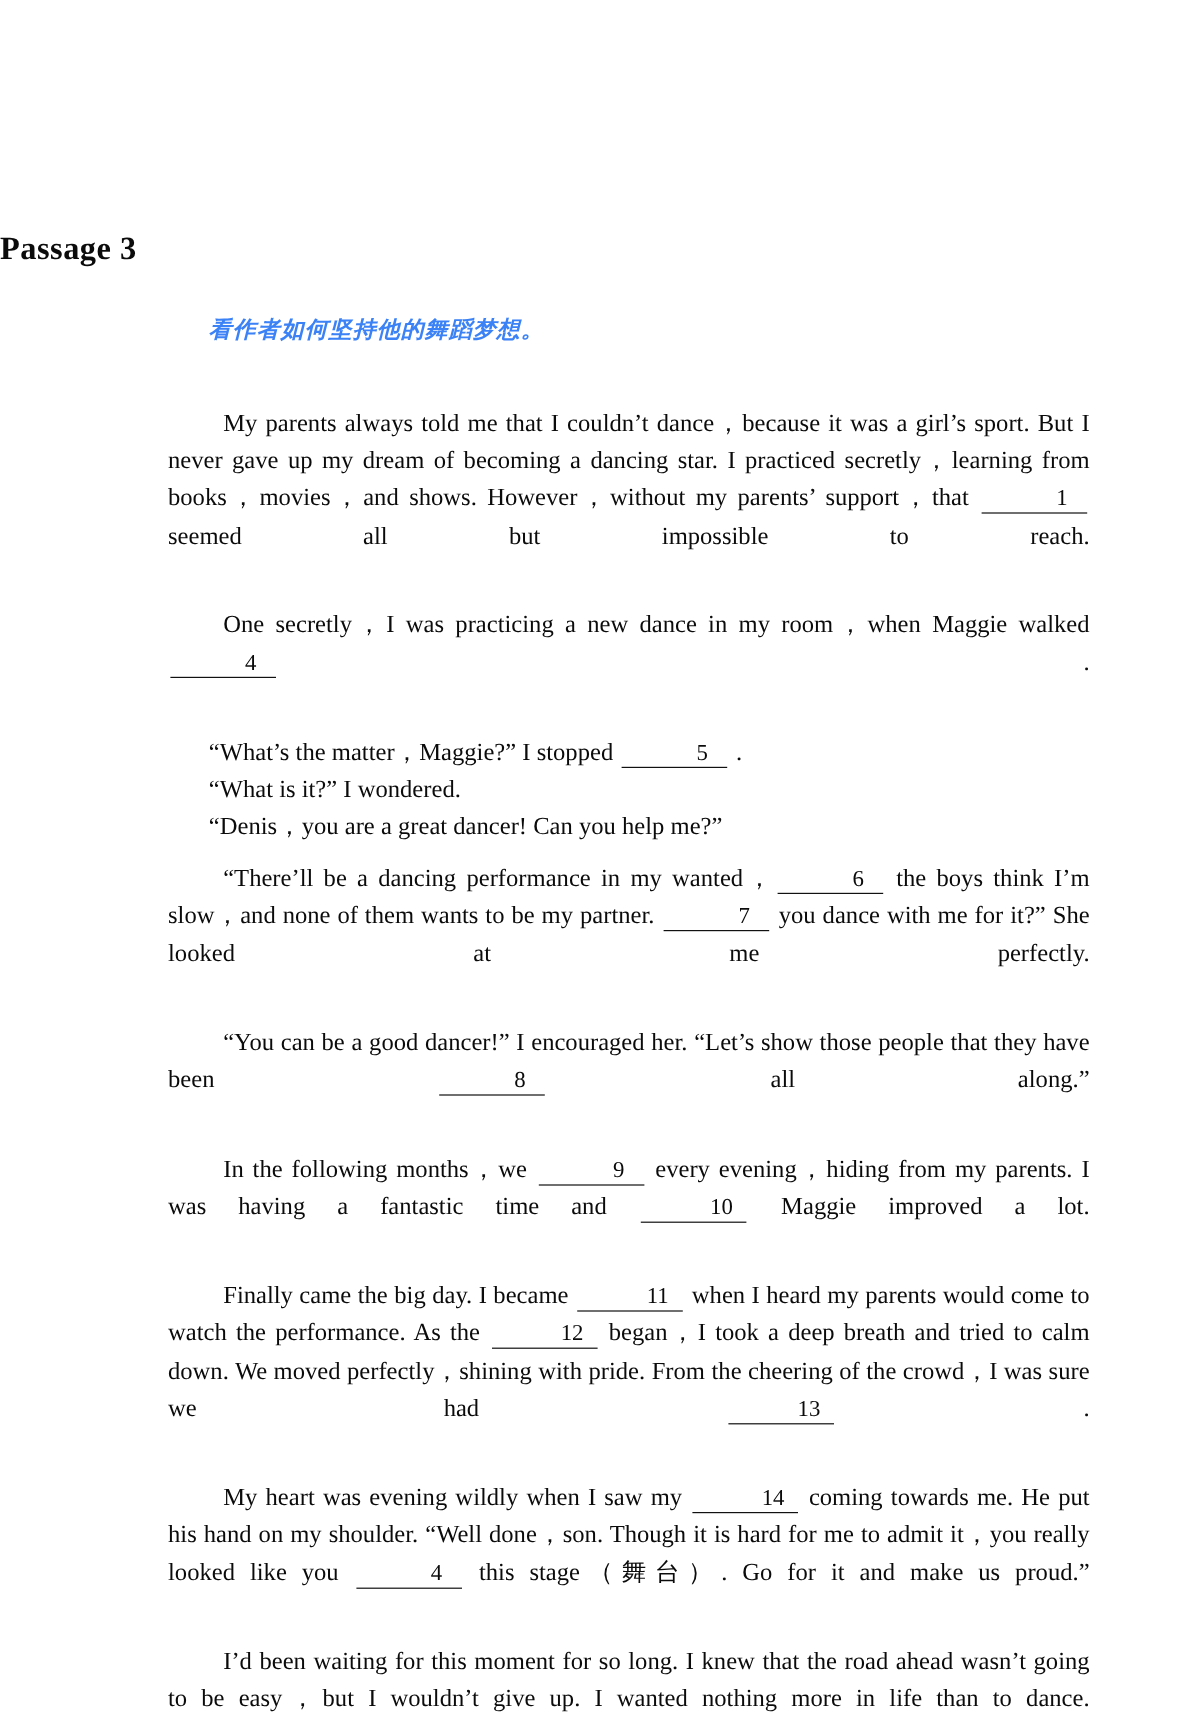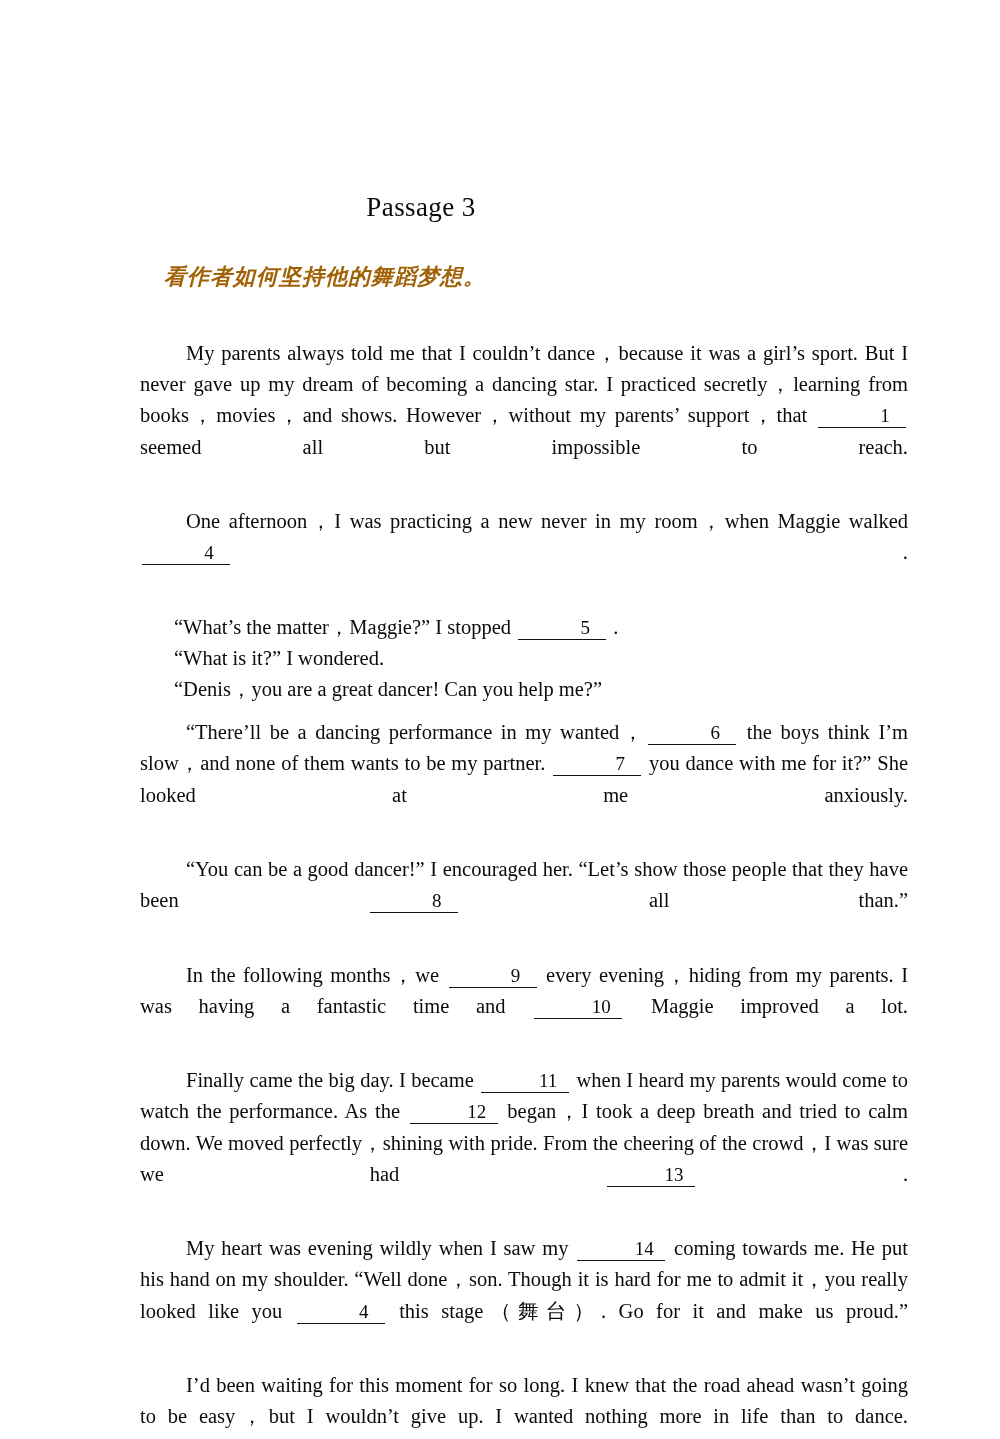--- a/index.html
+++ b/index.html
@@ -24,38 +24,37 @@
     height: 1439px;
     background: #ffffff;
   }
 
   
   .passage-title {
     position: absolute;
     left: 0;
     top: 192px;
     width: 842px;
-    text-align: center;
     font-size: 27px;
-    font-weight: normal;
+    font-weight: bold;
     letter-spacing: 0.4px;
     font-family: "Liberation Serif", "DejaVu Serif", serif;
   }
 
   
   .lead-in {
     position: absolute;
-    left: 164px;
+    left: 174px;
     top: 262px;
     font-family: "DejaVu Sans", sans-serif;
-    font-size: 22px;
+    font-size: 19px;
     font-style: italic;
     font-weight: bold;
     letter-spacing: 1px;
-    color: #a16207;
+    color: #3b82f6;
   }
 
   
   .body-block {
     position: absolute;
     left: 128px;
     top: 326px;
     width: 792px;
   }
 
@@ -105,25 +104,25 @@
 <body>
 
 <div class="page">
 
   <div class="passage-title">Passage 3</div>
 
   <div class="lead-in">看作者如何坚持他的舞蹈梦想。</div>
 
   <div class="body-block" id="body-block">
       <p class="para"><span>My parents always told me that I couldn’t dance，because it was a girl’s sport. But I never gave up my dream of becoming a dancing star. I practiced secretly，learning from books，movies，and shows. However，without my parents’ support，that </span><span class="blank">1</span><span> seemed all but impossible to reach.</span></p>
-      <p class="para"><span>One afternoon，I was practicing a new never in my room，when Maggie walked </span><span class="blank">4</span><span> .</span></p>
+      <p class="para"><span>One secretly，I was practicing a new dance in my room，when Maggie walked </span><span class="blank">4</span><span> .</span></p>
       <p class="dialogue"><span>“What’s the matter，Maggie?” I stopped </span><span class="blank">5</span><span> .</span></p>
       <p class="dialogue"><span>“What is it?” I wondered.</span></p>
       <p class="dialogue"><span>“Denis，you are a great dancer! Can you help me?”</span></p>
-      <p class="para"><span>“There’ll be a dancing performance in my wanted，</span><span class="blank">6</span><span> the boys think I’m slow，and none of them wants to be my partner. </span><span class="blank">7</span><span> you dance with me for it?” She looked at me anxiously.</span></p>
-      <p class="para"><span>“You can be a good dancer!” I encouraged her. “Let’s show those people that they have been </span><span class="blank">8</span><span> all than.”</span></p>
+      <p class="para"><span>“There’ll be a dancing performance in my wanted，</span><span class="blank">6</span><span> the boys think I’m slow，and none of them wants to be my partner. </span><span class="blank">7</span><span> you dance with me for it?” She looked at me perfectly.</span></p>
+      <p class="para"><span>“You can be a good dancer!” I encouraged her. “Let’s show those people that they have been </span><span class="blank">8</span><span> all along.”</span></p>
       <p class="para"><span>In the following months，we </span><span class="blank">9</span><span> every evening，hiding from my parents. I was having a fantastic time and </span><span class="blank">10</span><span> Maggie improved a lot.</span></p>
       <p class="para"><span>Finally came the big day. I became </span><span class="blank">11</span><span> when I heard my parents would come to watch the performance. As the </span><span class="blank">12</span><span> began，I took a deep breath and tried to calm down. We moved perfectly，shining with pride. From the cheering of the crowd，I was sure we had </span><span class="blank">13</span><span> .</span></p>
       <p class="para"><span>My heart was evening wildly when I saw my </span><span class="blank">14</span><span> coming towards me. He put his hand on my shoulder. “Well done，son. Though it is hard for me to admit it，you really looked like you </span><span class="blank">4</span><span> this stage（舞台）. Go for it and make us proud.”</span></p>
       <p class="para"><span>I’d been waiting for this moment for so long. I knew that the road ahead wasn’t going to be easy，but I wouldn’t give up. I wanted nothing more in life than to dance.</span></p>
     </div>
 
 </div>
 
 </body></html>

